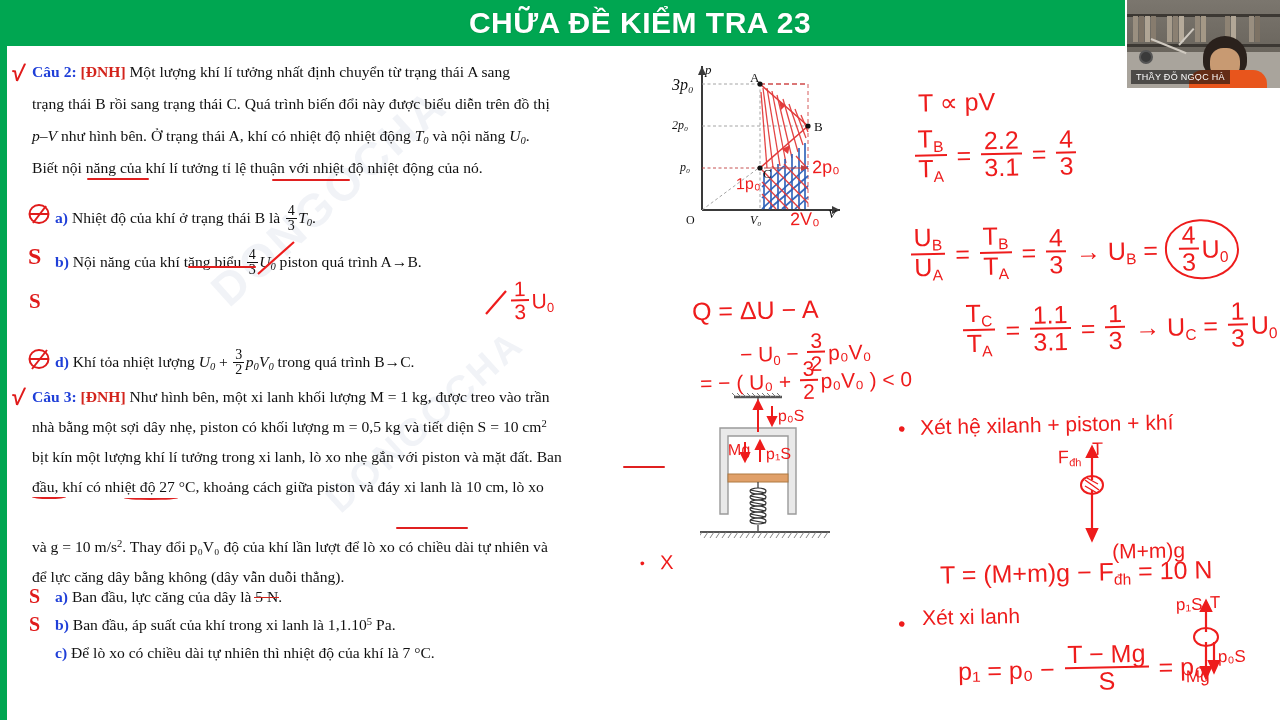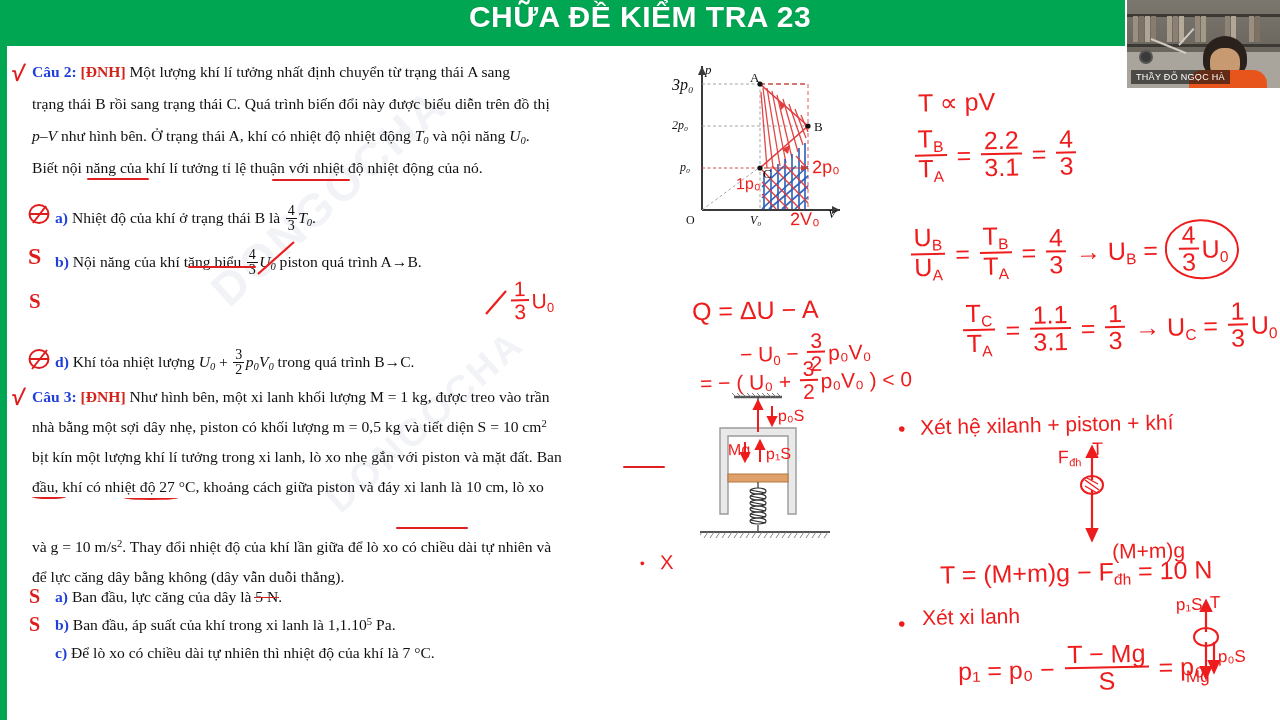--- a/index.html
+++ b/index.html
@@ -17,21 +17,21 @@
     overflow: hidden;
   }
 
   
   .banner {
     position: absolute;
     left: 0; top: 0;
     width: 1280px; height: 46px;
     background: #00a651;
     display: flex;
-    align-items: flex-start;
+    align-items: center;
     justify-content: center;
   }
   .banner-title {
     color: #ffffff;
     font-family: "Liberation Sans", sans-serif;
     font-weight: bold;
     font-size: 30px;
     letter-spacing: 0.5px;
     text-shadow: 0 0 2px rgba(0,0,0,0.15);
   }
@@ -345,21 +345,21 @@
     <div class="line" style="left:32px; top:403px;">bịt kín một lượng khí lí tưởng trong xi lanh, lò xo nhẹ gắn với piston và mặt đất. Ban</div>
     <div class="u-red" style="left:623px; top:420px; width:42px;"></div>
 
     <div class="line" style="left:32px; top:433px;">đầu, khí có nhiệt độ 27 °C, khoảng cách giữa piston và đáy xi lanh là 10 cm, lò xo</div>
     <div class="u-red wavy" style="left:32px; top:449px; width:34px;"></div>
     <div class="u-red wavy" style="left:124px; top:450px; width:54px;"></div>
 
     <div class="u-red" style="left:396px; top:481px; width:72px;"></div>
 
     <div class="line" style="left:32px; top:493px;">
-      <span>và g = 10 m/s</span><span class="sup">2</span><span>. Thay đổi nhiệt độ của khí lần giữa để lò xo có chiều dài tự nhiên và</span>
+      <span>và g = 10 m/s</span><span class="sup">2</span><span>. Thay đổi p₀V₀ độ của khí lần lượt để lò xo có chiều dài tự nhiên và</span>
     </div>
 
     <div class="line" style="left:32px; top:523px;">để lực căng dây bằng không (dây vẫn duỗi thẳng).</div>
 
     <div class="mark" style="left:29px; top:540px; font-size:20px;">S</div>
     <div class="line" style="left:55px; top:543px;">
       <span class="opt-letter">a)</span>
       <span>Ban đầu, lực căng của dây là </span><span class="strike strike-red">5 N</span><span>.</span>
     </div>
 

